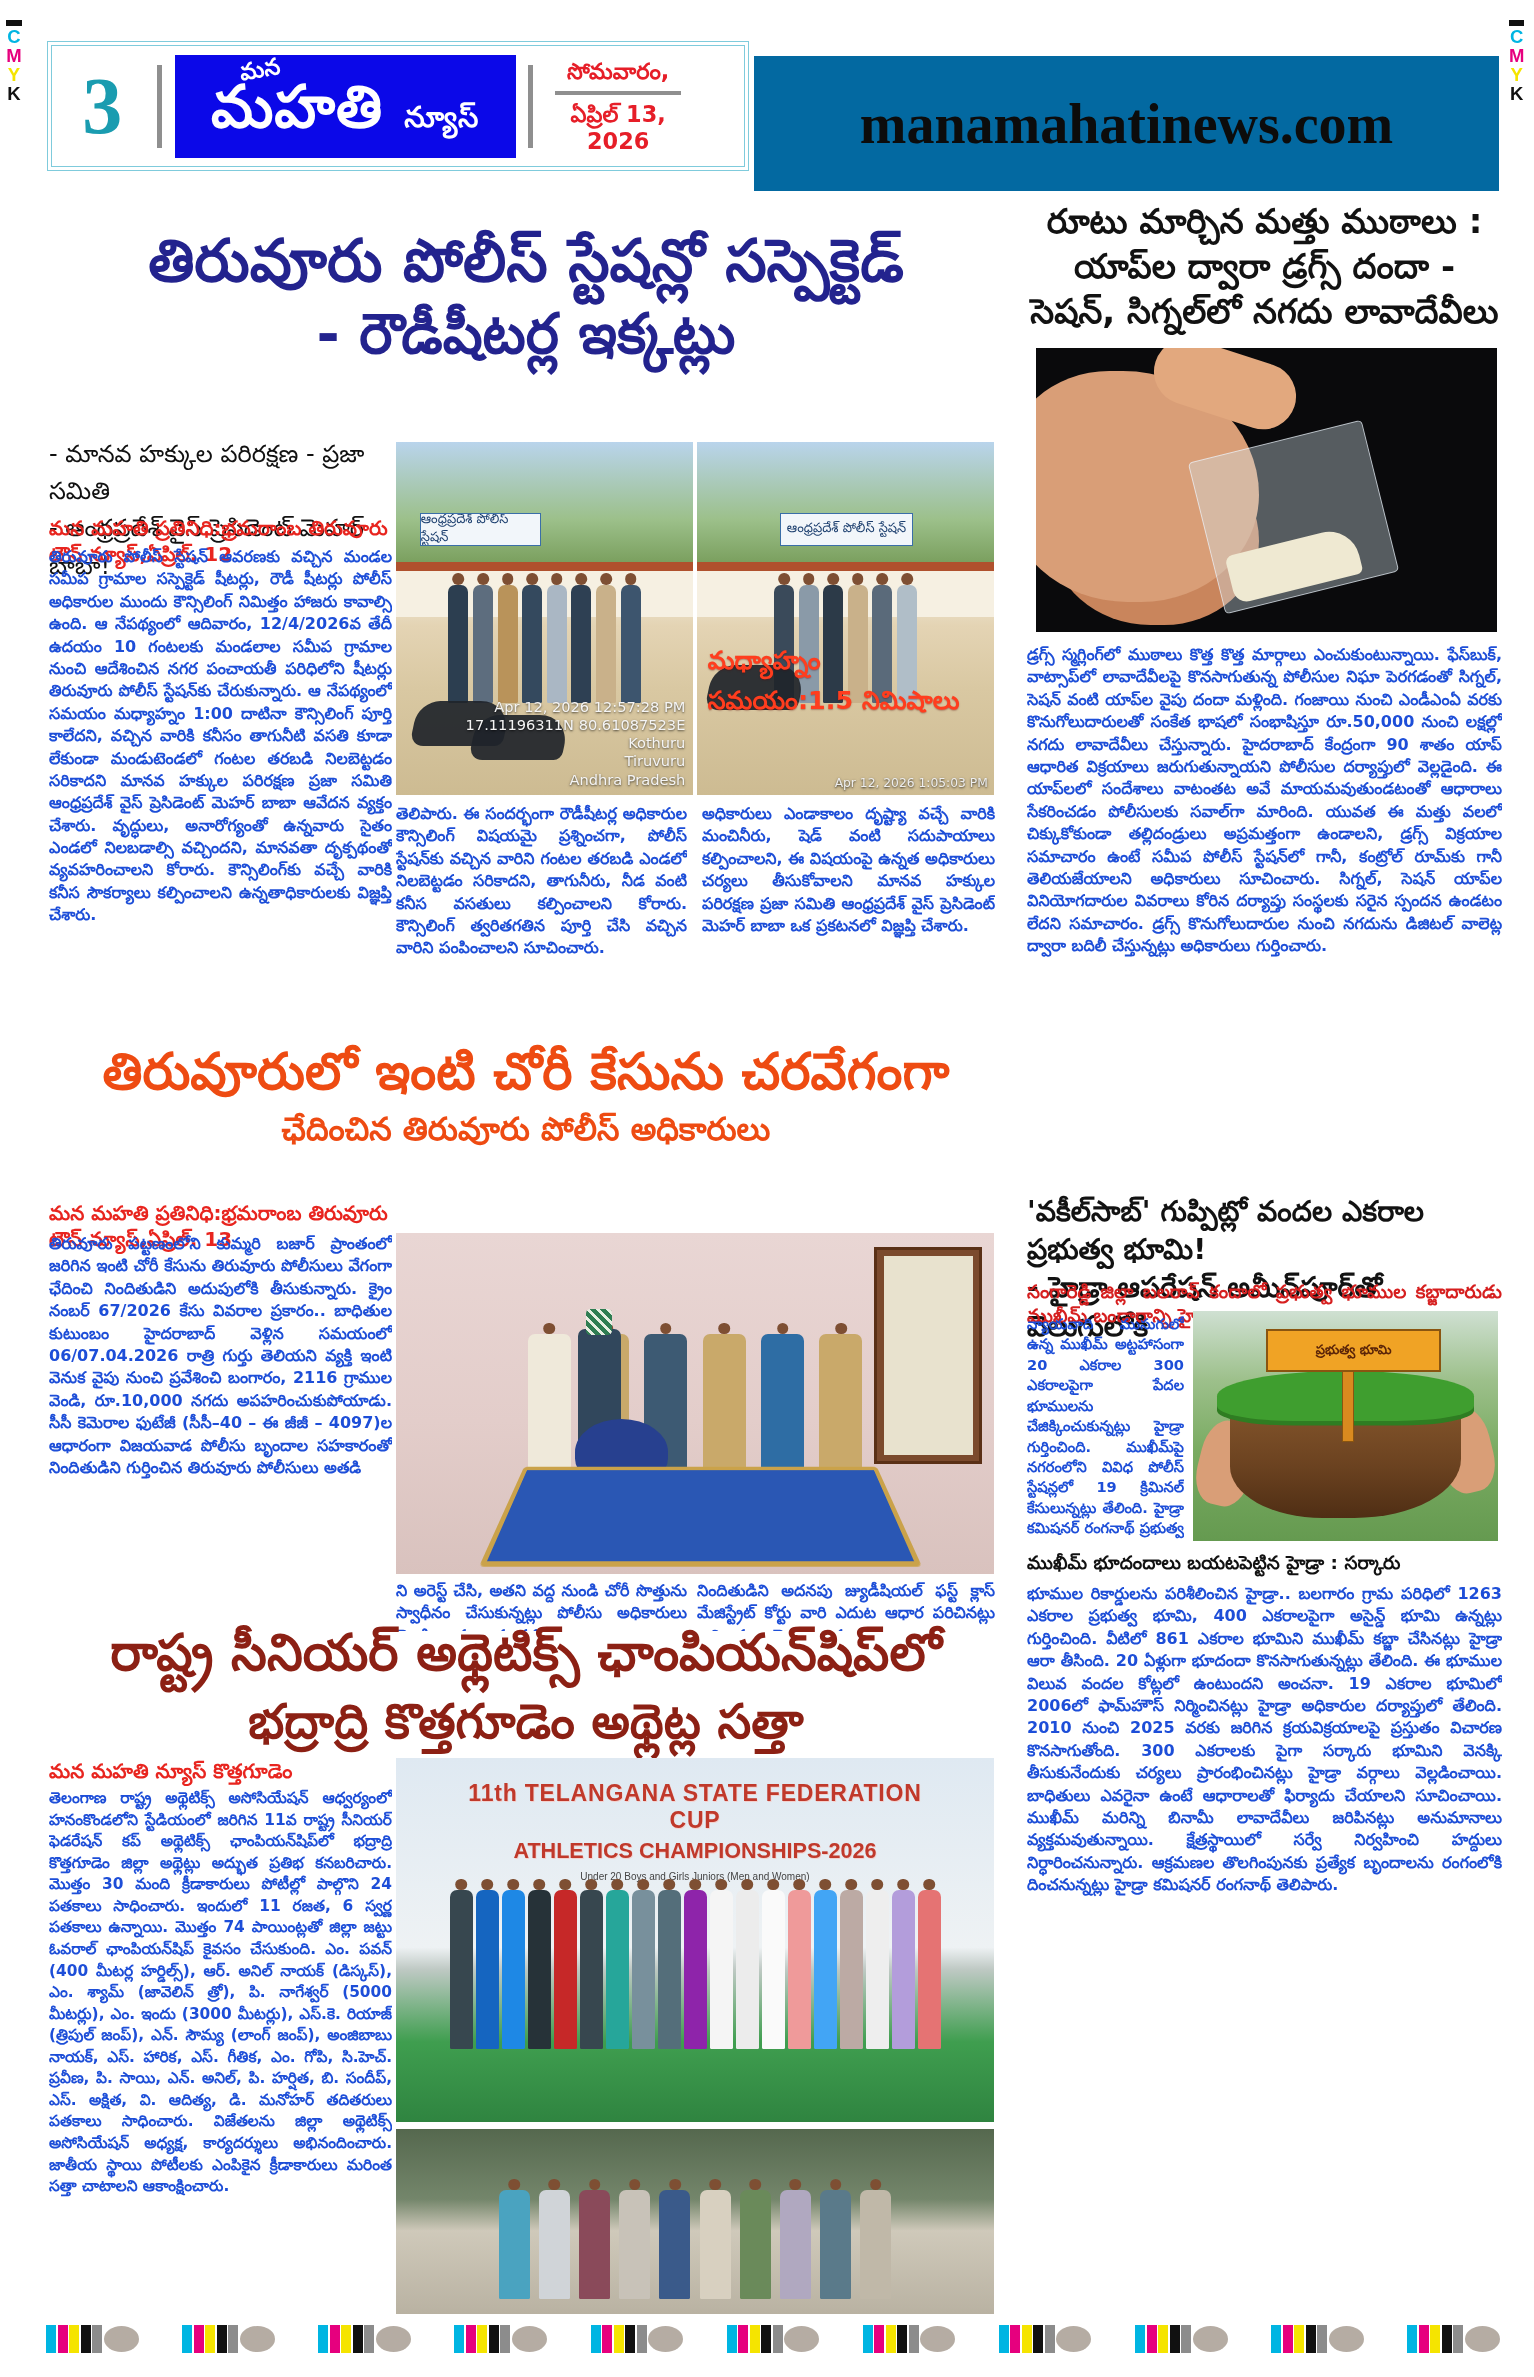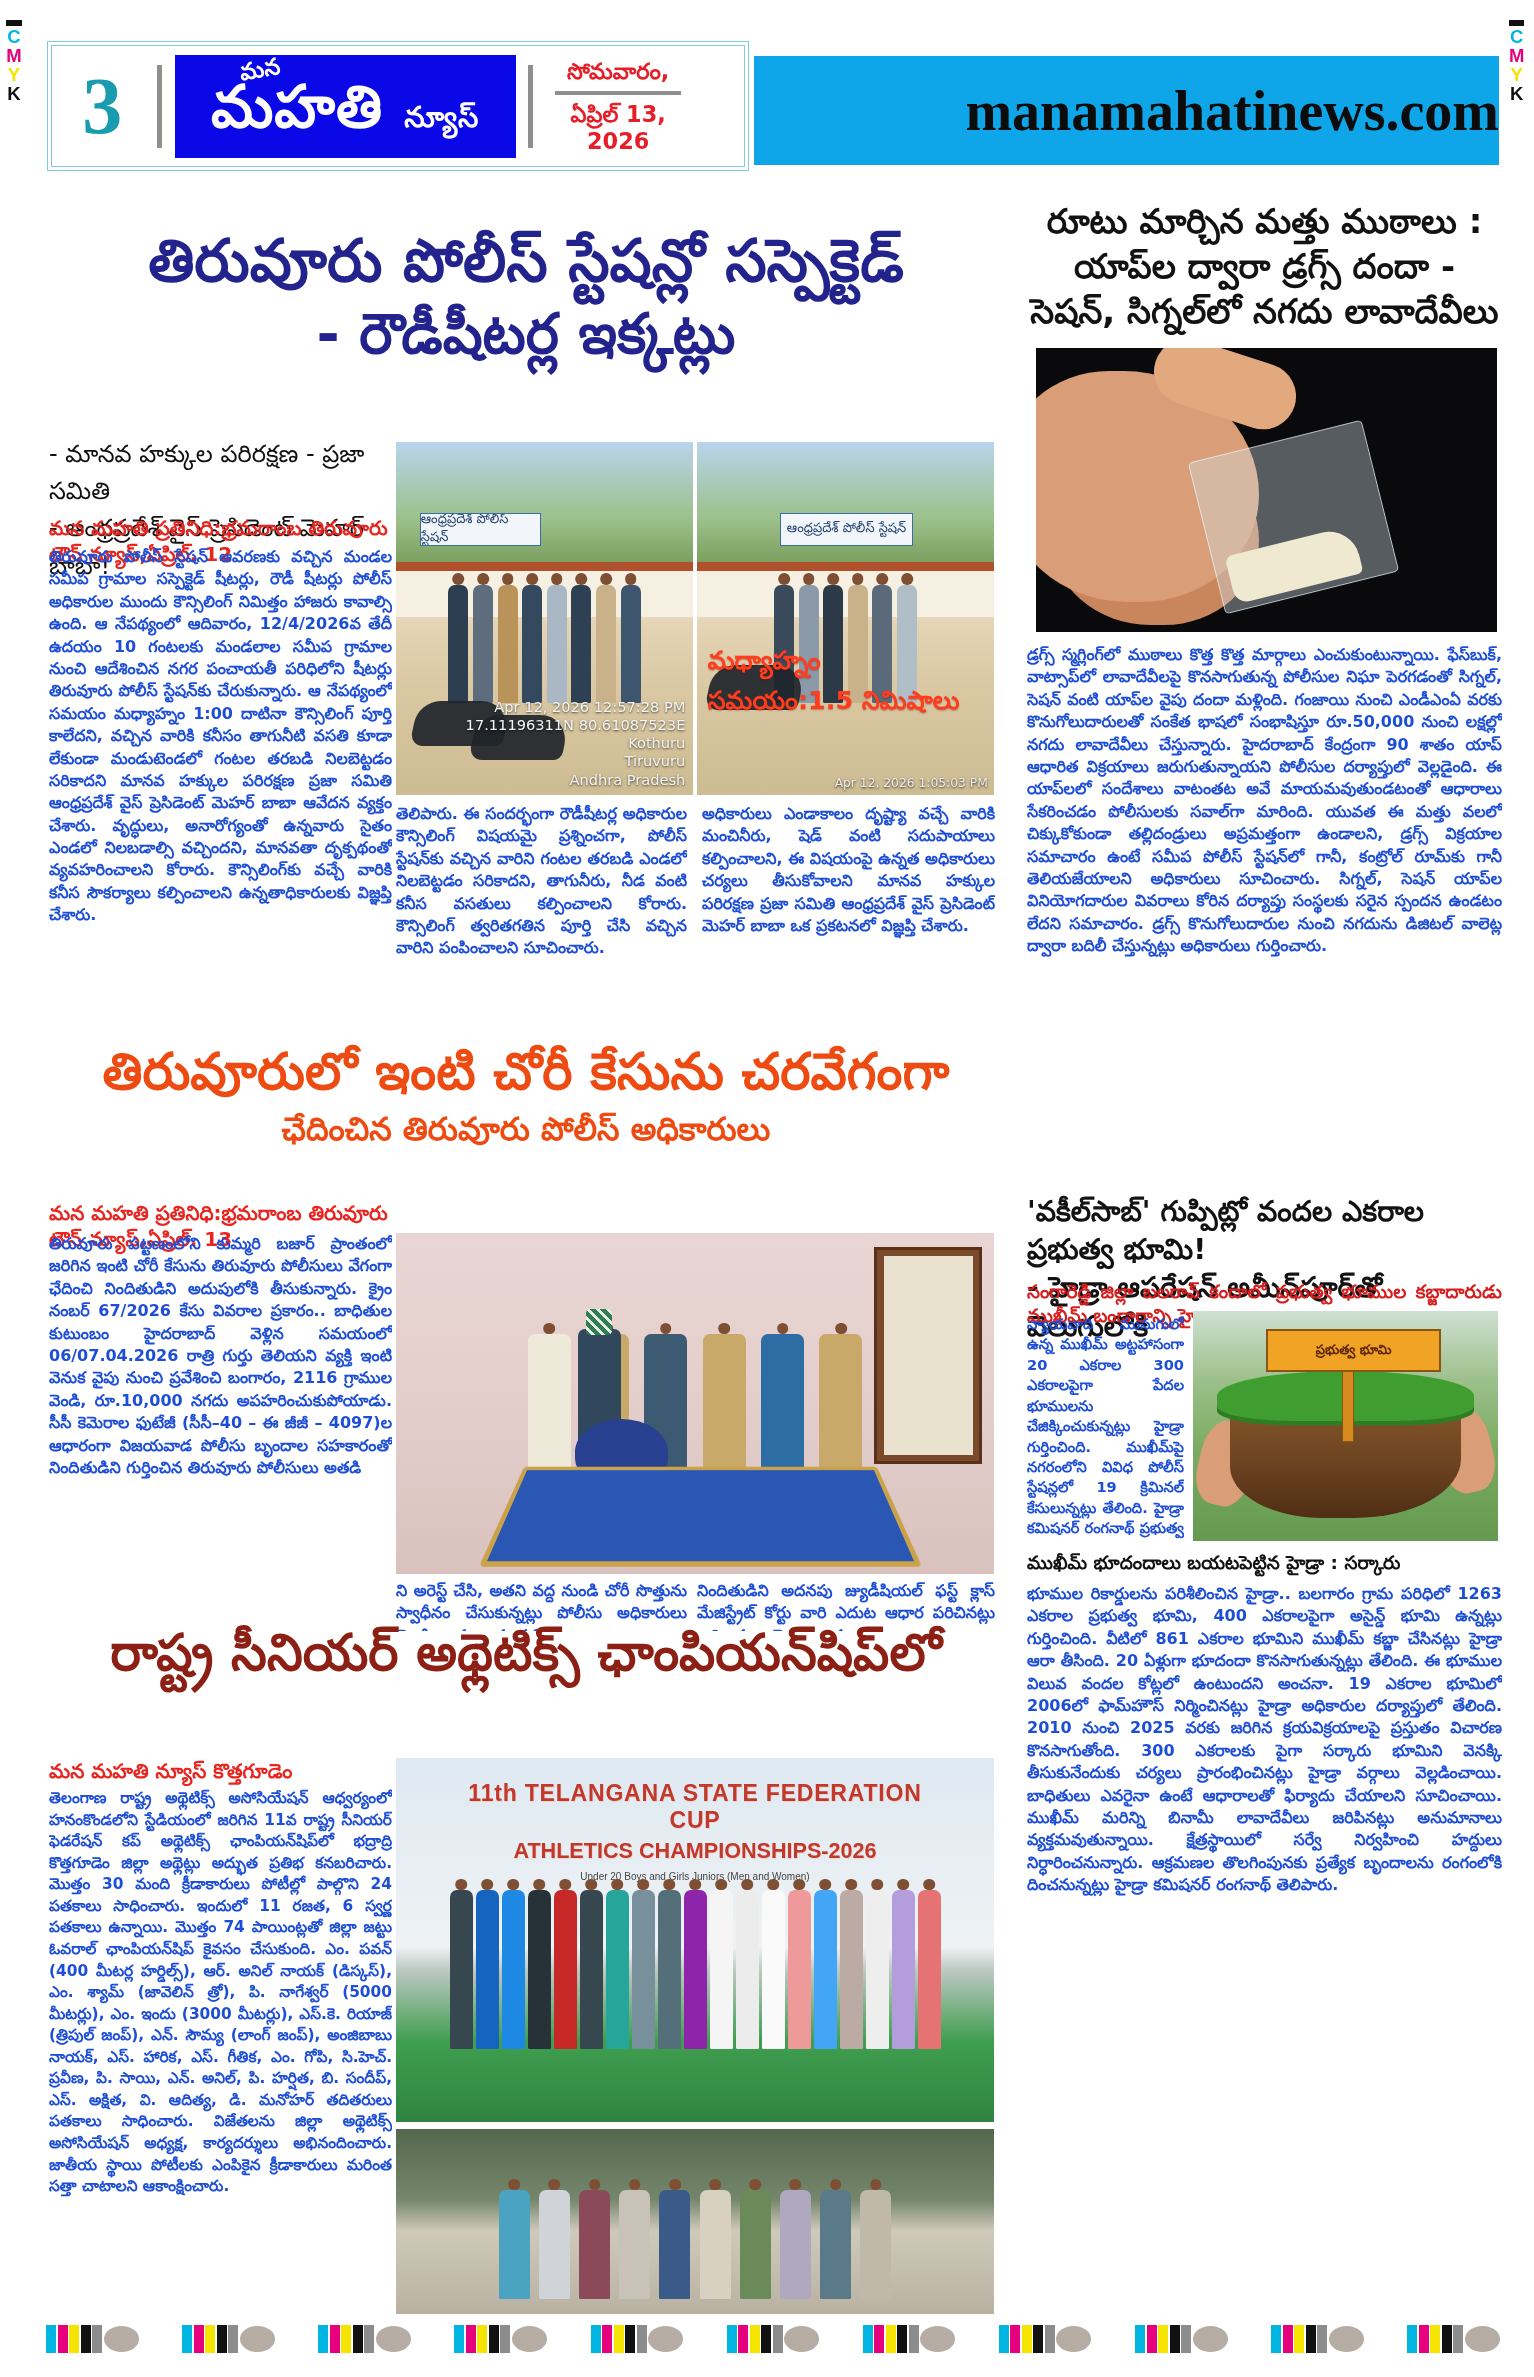--- a/index.html
+++ b/index.html
@@ -18,22 +18,22 @@
   .pagenum{width:85px;text-align:center;font-family:"Liberation Serif",serif;
         font-size:80px;font-weight:bold;color:#1a9cb0;line-height:1;}
   .vdiv{width:5.4px;height:83px;background:#8f8f8f;margin:0 12.3px;}
   .logo-box{width:341px;height:103px;background:#0b08e8;color:#fff;position:relative;
         text-align:center;overflow:hidden;}
   .logo-top{position:absolute;left:65px;top:1.5px;font-size:23px;font-weight:bold;transform:rotate(-10deg);}
   .logo-main{font-size:59px;font-weight:bold;line-height:103px;letter-spacing:0.8px;white-space:nowrap;}
   .logo-suffix{font-size:29px;font-weight:bold;}
   .datebox{width:145px;text-align:center;color:#e61e28;font-weight:bold;font-size:22.4px;line-height:1.2;}
   .datebox .rule{height:3.9px;background:#8f8f8f;margin:6.2px 9.3px;}
-  .site-banner{position:absolute;left:754px;top:56px;width:745px;height:109px;background:#0ea5e9;
-        display:flex;align-items:center;justify-content:flex-end;}
+  .site-banner{position:absolute;left:754px;top:56px;width:745px;height:135px;background:#0369a1;
+        display:flex;align-items:center;justify-content:center;}
   .site-banner span{font-family:"Liberation Serif",serif;font-weight:bold;font-size:56px;color:#0c0c0c;}
   
   .a1-head{position:absolute;left:54px;top:224px;width:944px;text-align:center;
         color:#23238e;font-weight:bold;}
   .a1-head .l1{font-size:59px;line-height:1.25;}
   .a1-head .l2{font-size:56px;line-height:1.3;}
   .rr-head{position:absolute;left:1027px;top:199px;width:475px;text-align:center;
         color:#121212;font-weight:bold;font-size:34px;line-height:1.32;}
   .a2-head{position:absolute;left:54px;top:1038px;width:944px;text-align:center;
         color:#ee4b12;font-weight:bold;}
@@ -363,20 +363,21 @@
     <div class="chunk"></div>
     <div class="chunk-top"></div>
     <div class="signpost"></div>
     <div class="signboard">ప్రభుత్వ భూమి</div>
   </div>
   <div class="rr-sub">ముఖీమ్ భూదందాలు బయటపెట్టిన హైడ్రా : సర్కారు</div>
   <div class="bodytxt rr-b2">భూముల రికార్డులను పరిశీలించిన హైడ్రా.. బలగారం గ్రామ పరిధిలో 1263 ఎకరాల ప్రభుత్వ భూమి, 400 ఎకరాలపైగా అసైన్డ్ భూమి ఉన్నట్లు గుర్తించింది. వీటిలో 861 ఎకరాల భూమిని ముఖీమ్ కబ్జా చేసినట్లు హైడ్రా ఆరా తీసింది. 20 ఏళ్లుగా భూదందా కొనసాగుతున్నట్లు తేలింది. ఈ భూముల విలువ వందల కోట్లలో ఉంటుందని అంచనా. 19 ఎకరాల భూమిలో 2006లో ఫామ్‌హౌస్ నిర్మించినట్లు హైడ్రా అధికారుల దర్యాప్తులో తేలింది. 2010 నుంచి 2025 వరకు జరిగిన క్రయవిక్రయాలపై ప్రస్తుతం విచారణ కొనసాగుతోంది. 300 ఎకరాలకు పైగా సర్కారు భూమిని వెనక్కి తీసుకునేందుకు చర్యలు ప్రారంభించినట్లు హైడ్రా వర్గాలు వెల్లడించాయి. బాధితులు ఎవరైనా ఉంటే ఆధారాలతో ఫిర్యాదు చేయాలని సూచించాయి. ముఖీమ్ మరిన్ని బినామీ లావాదేవీలు జరిపినట్లు అనుమానాలు వ్యక్తమవుతున్నాయి. క్షేత్రస్థాయిలో సర్వే నిర్వహించి హద్దులు నిర్ధారించనున్నారు. ఆక్రమణల తొలగింపునకు ప్రత్యేక బృందాలను రంగంలోకి దించనున్నట్లు హైడ్రా కమిషనర్ రంగనాథ్ తెలిపారు.</div>
 
   <div class="a3-head">
     <div class="l1">రాష్ట్ర సీనియర్ అథ్లెటిక్స్ ఛాంపియన్‌షిప్‌లో</div>
+    <div class="l2">భద్రాద్రి కొత్తగూడెం అథ్లెట్ల సత్తా</div>
   </div>
   <div class="dateline a3-date">మన మహతి న్యూస్ కొత్తగూడెం</div>
   <div class="bodytxt a3-b1">తెలంగాణ రాష్ట్ర అథ్లెటిక్స్ అసోసియేషన్ ఆధ్వర్యంలో హనంకొండలోని స్టేడియంలో జరిగిన 11వ రాష్ట్ర సీనియర్ ఫెడరేషన్ కప్ అథ్లెటిక్స్ ఛాంపియన్‌షిప్‌లో భద్రాద్రి కొత్తగూడెం జిల్లా అథ్లెట్లు అద్భుత ప్రతిభ కనబరిచారు. మొత్తం 30 మంది క్రీడాకారులు పోటీల్లో పాల్గొని 24 పతకాలు సాధించారు. ఇందులో 11 రజత, 6 స్వర్ణ పతకాలు ఉన్నాయి. మొత్తం 74 పాయింట్లతో జిల్లా జట్టు ఓవరాల్ ఛాంపియన్‌షిప్ కైవసం చేసుకుంది. ఎం. పవన్ (400 మీటర్ల హర్డిల్స్), ఆర్. అనిల్ నాయక్ (డిస్కస్), ఎం. శ్యామ్ (జావెలిన్ త్రో), పి. నాగేశ్వర్ (5000 మీటర్లు), ఎం. ఇందు (3000 మీటర్లు), ఎస్.కె. రియాజ్ (త్రిపుల్ జంప్), ఎన్. సౌమ్య (లాంగ్ జంప్), అంజిబాబు నాయక్, ఎస్. హారిక, ఎస్. గీతిక, ఎం. గోపి, సి.హెచ్. ప్రవీణ, పి. సాయి, ఎన్. అనిల్, పి. హర్షిత, బి. సందీప్, ఎస్. అక్షిత, వి. ఆదిత్య, డి. మనోహర్ తదితరులు పతకాలు సాధించారు. విజేతలను జిల్లా అథ్లెటిక్స్ అసోసియేషన్ అధ్యక్ష, కార్యదర్శులు అభినందించారు. జాతీయ స్థాయి పోటీలకు ఎంపికైన క్రీడాకారులు మరింత సత్తా చాటాలని ఆకాంక్షించారు.</div>
 
   <div class="photo p-athletics">
     <div class="banner-text">
       <div class="bt1">11th TELANGANA STATE FEDERATION CUP</div>
       <div class="bt2">ATHLETICS CHAMPIONSHIPS-2026</div>
       <div class="bt3">Under 20 Boys and Girls Juniors (Men and Women)</div>
     </div>

